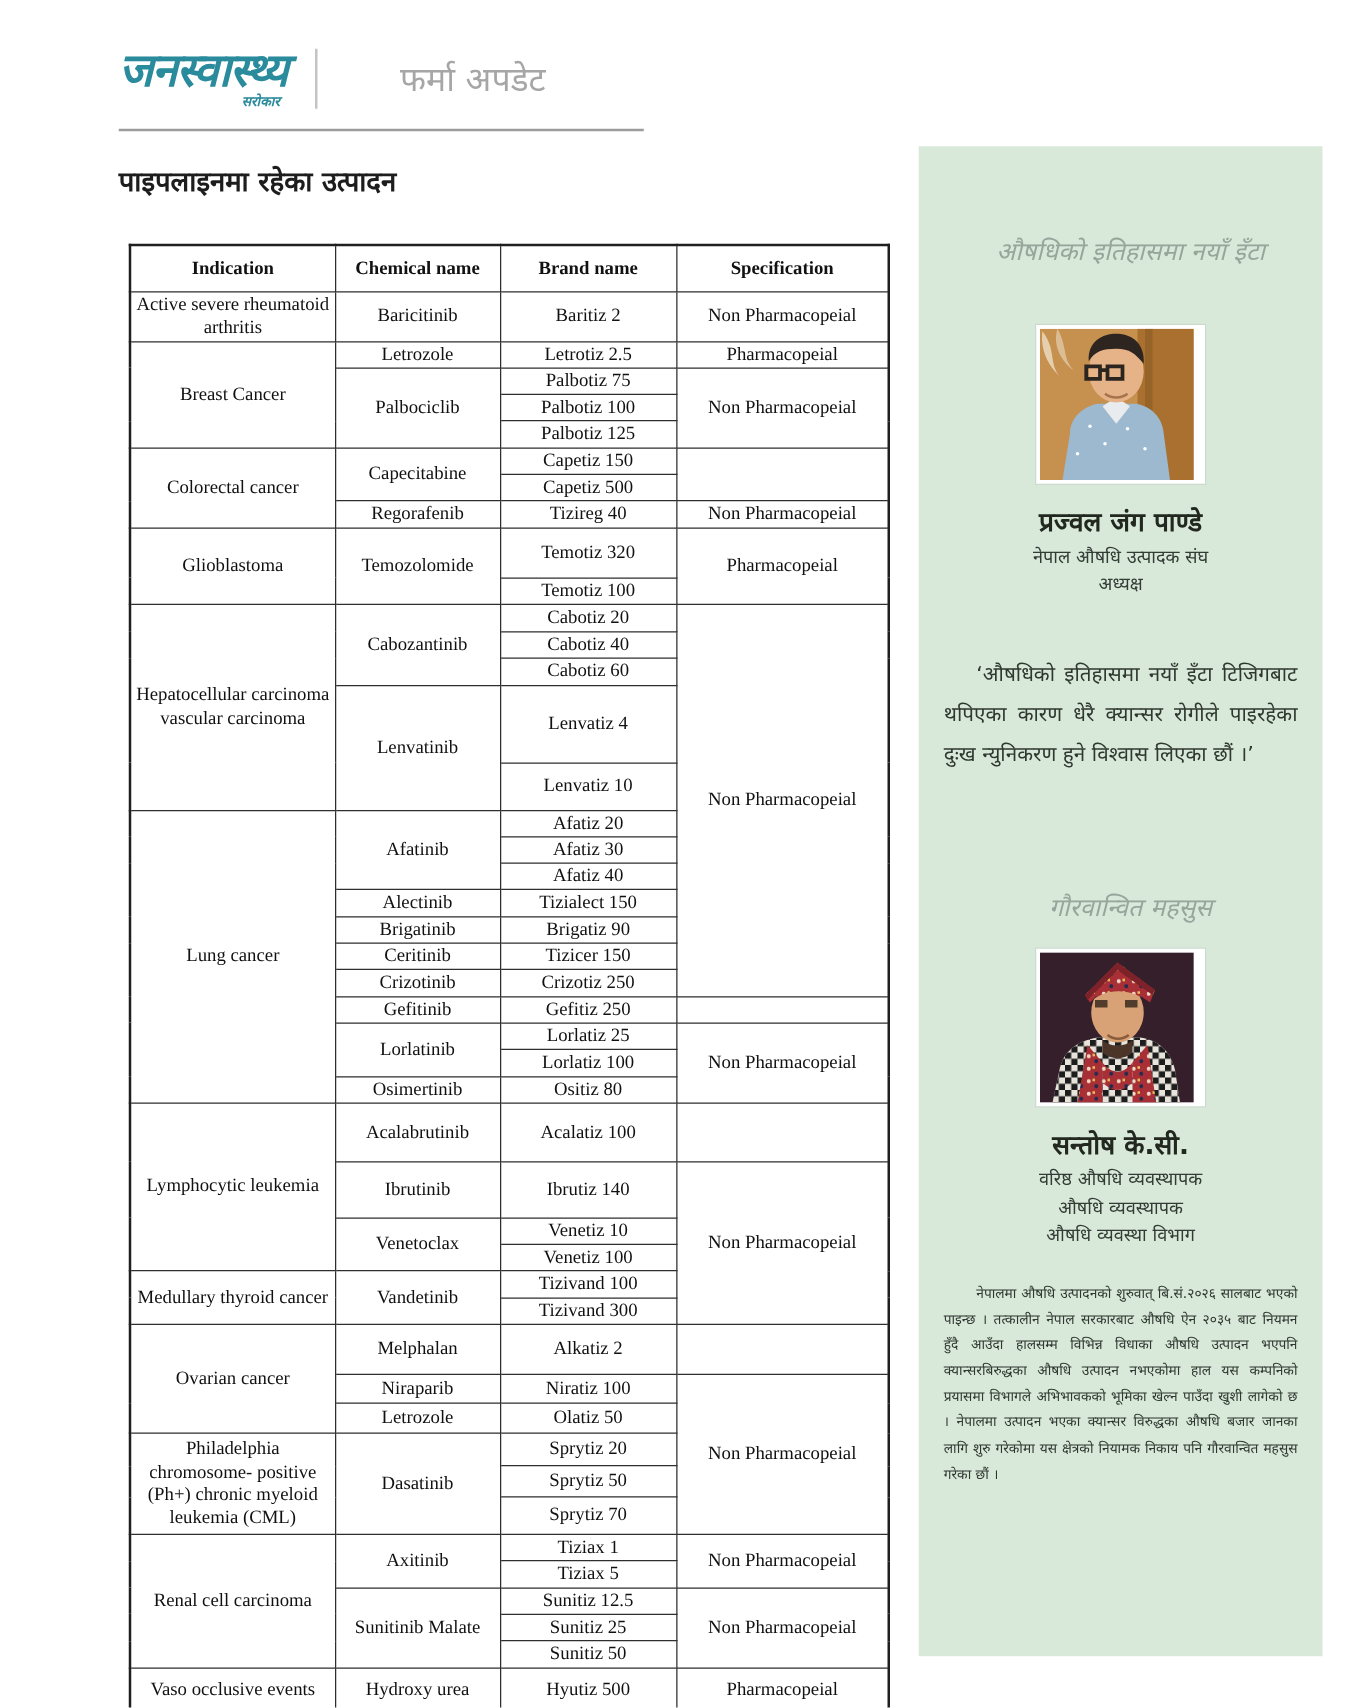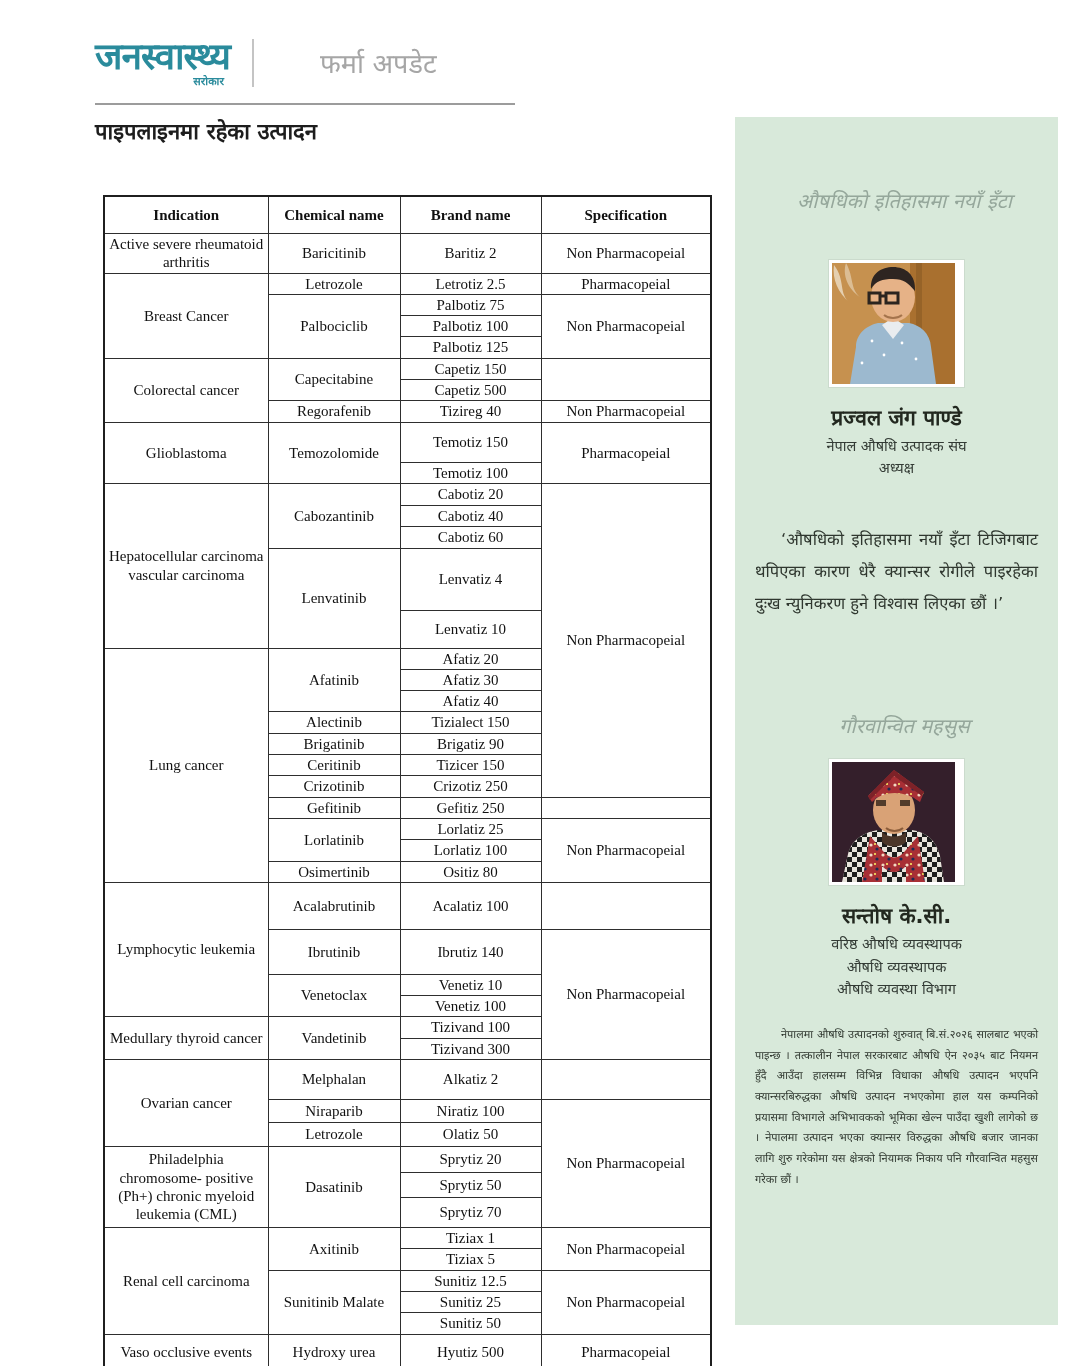--- a/index.html
+++ b/index.html
@@ -3,38 +3,38 @@
 <meta charset="utf-8">
 <style>
   html,body{margin:0;padding:0;background:#ffffff;}
   body{
     width:1080px;height:1366px;position:relative;overflow:hidden;
     font-family:"Liberation Serif","DejaVu Serif",serif;color:#1c1c1c;
   }
   
   .masthead{position:absolute;left:95px;top:38px;width:430px;}
   .masthead-row{display:flex;align-items:center;}
-  .logo-block{position:relative;padding-right:16px;}
+  .logo-block{position:relative;padding-right:16px;font-style:italic;}
   .logo-main{
     font-family:"DejaVu Sans","Liberation Sans",sans-serif;
     font-weight:bold;font-size:37px;line-height:1.05;color:#2a8b9c;letter-spacing:-1px;
   }
   .logo-sub{
     font-family:"DejaVu Sans","Liberation Sans",sans-serif;
     font-size:11px;color:#2a8b9c;text-align:right;margin-top:-4px;padding-right:6px;font-weight:bold;
   }
   .masthead-sep{width:2px;height:48px;background:#c4c4c4;margin:0 18px 0 6px;}
   .section-label{
     font-family:"DejaVu Sans","Liberation Sans",sans-serif;
     font-size:27px;color:#a6a6a6;font-weight:400;margin-left:48px;
   }
   .masthead-rule{position:absolute;left:95px;top:103px;width:420px;height:2px;background:#9c9c9c;}
   
   .page-title{
-    position:absolute;left:95px;top:115px;
+    position:absolute;left:95px;top:129px;
     font-family:"DejaVu Sans","Liberation Sans",sans-serif;
     font-size:22px;font-weight:bold;color:#1d1d1d;
   }
   
   .tablewrap{position:absolute;left:103px;top:195px;width:607px;}
   table.pipeline{
     border-collapse:collapse;table-layout:fixed;width:607px;
     font-family:"Liberation Serif","DejaVu Serif",serif;
     font-size:15px;color:#111;
   }
@@ -146,21 +146,21 @@
           <td>Capetiz 500</td>
         </tr>
         <tr style="height: 19px;">
           <td>Regorafenib</td>
           <td>Tizireg 40</td>
           <td>Non Pharmacopeial</td>
         </tr>
         <tr style="height: 40px;">
           <td rowspan="2">Glioblastoma</td>
           <td rowspan="2">Temozolomide</td>
-          <td>Temotiz 150</td>
+          <td>Temotiz 320</td>
           <td rowspan="2">Pharmacopeial</td>
         </tr>
         <tr style="height: 21px;">
           <td>Temotiz 100</td>
         </tr>
         <tr style="height: 22px;">
           <td rowspan="5">Hepatocellular carcinoma vascular carcinoma</td>
           <td rowspan="3">Cabozantinib</td>
           <td>Cabotiz 20</td>
           <td rowspan="12">Non Pharmacopeial</td>

